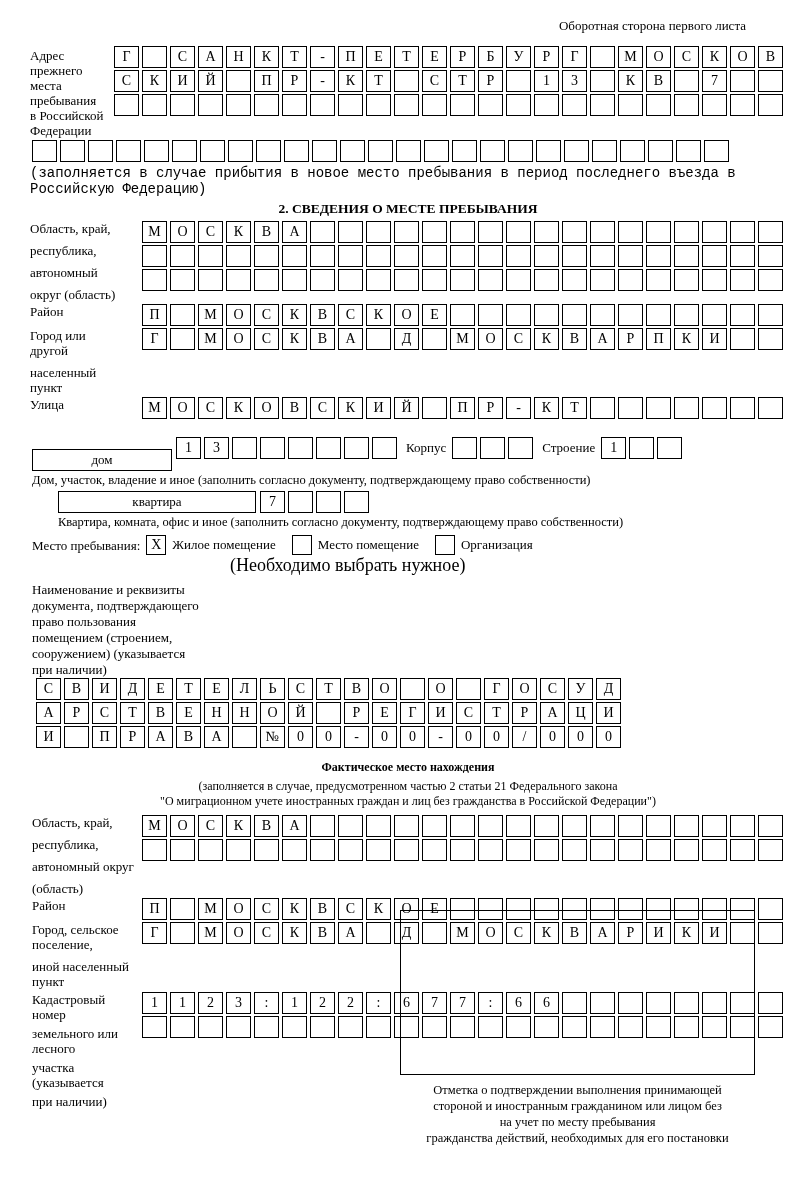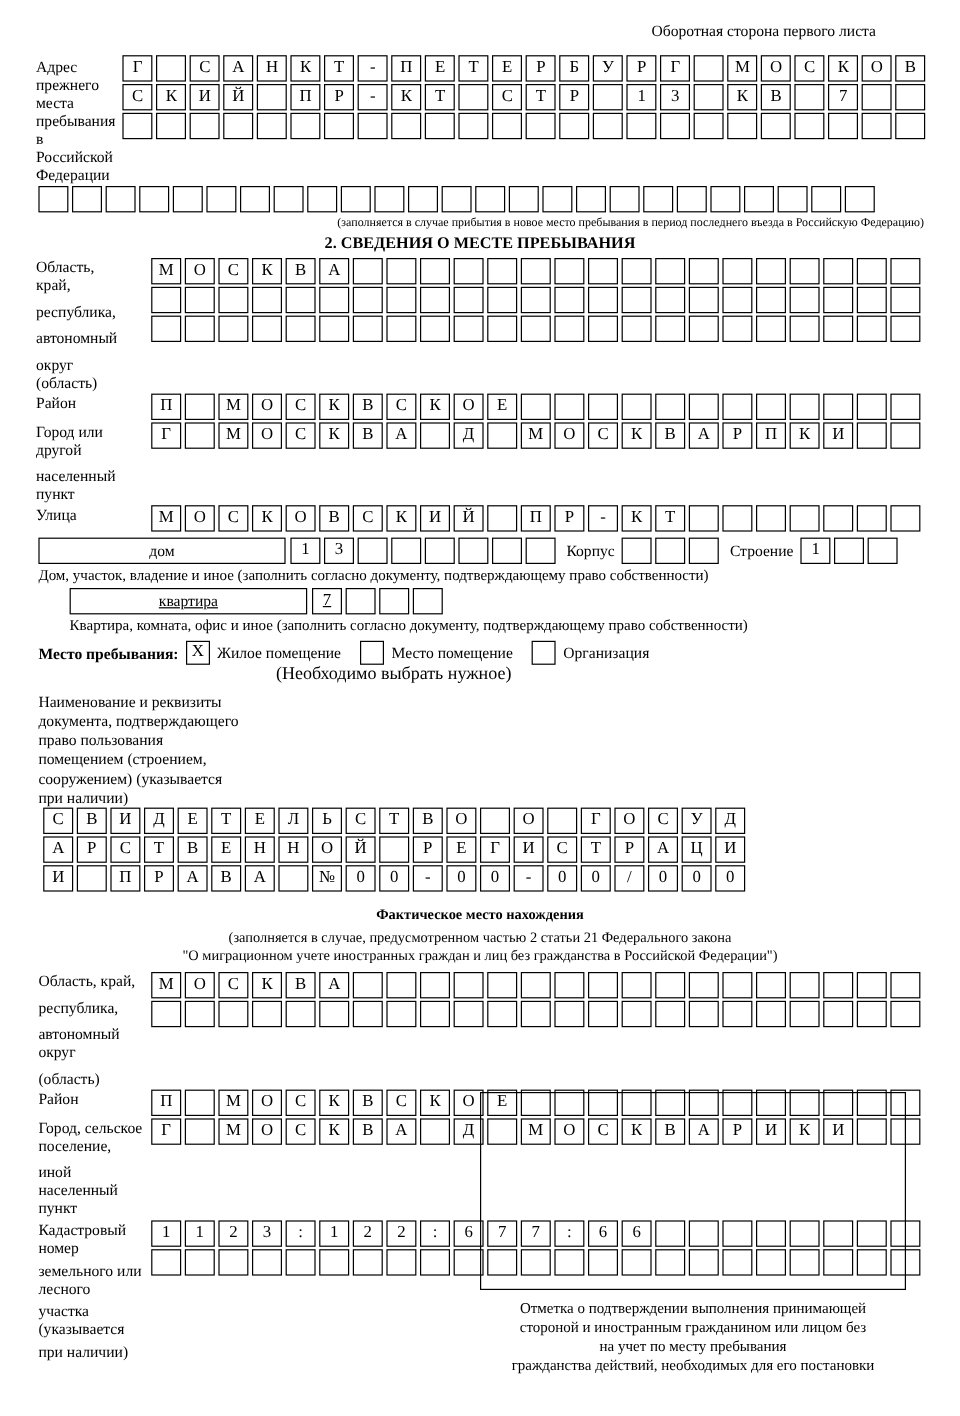--- a/index.html
+++ b/index.html
@@ -12,21 +12,21 @@
     height: 1180px;
     font-family: "Liberation Serif", serif;
     color: #000;
     position: relative;
   }
   .page {
     position: relative;
     width: 800px;
     height: 1180px;
     box-sizing: border-box;
-    padding: 18px 30px 10px 30px;
+    padding: 18px 14px 10px 30px;
   }
   .hdr-right {
     text-align: right;
     font-size: 13px;
     margin-bottom: 12px;
     padding-right: 40px;
   }
   .row {
     display: flex;
     align-items: flex-start;
@@ -44,22 +44,23 @@
     border: 1px solid #000;
     box-sizing: border-box;
     margin-right: 3px;
     font-size: 14px;
     line-height: 20px;
     text-align: center;
     font-family: "Liberation Serif", serif;
     overflow: hidden;
   }
   .note {
-    font-size: 10px;
-    text-align: right;
+    font-size: 14px;
+    text-align: left;
+    font-family: Liberation Mono, monospace;
   }
   .section-title {
     text-align: center;
     font-weight: bold;
     font-size: 13.5px;
     margin: 4px 0 4px 0;
   }
   .sub-title {
     text-align: center;
     font-weight: bold;
@@ -414,21 +415,21 @@
       <div class="cell"></div>
       <div class="cell"></div>
       <div class="cell"></div>
       <div class="cell"></div>
       <div class="cell"></div>
       <div class="cell"></div>
     </div>
   </div>
 
   <div class="boxline" style="margin-top:5px;">
-    <div class="widebox" style="width:206px;margin-left:2px;">дом</div>
+    <div class="widebox" style="width:140px;margin-left:2px;margin-top:25px;">дом</div>
     <div class="cells" style="margin-left:4px;">
       <div class="cell">1</div>
       <div class="cell">3</div>
       <div class="cell"></div>
       <div class="cell"></div>
       <div class="cell"></div>
       <div class="cell"></div>
       <div class="cell"></div>
       <div class="cell"></div>
     </div>
@@ -440,41 +441,41 @@
     </div>
     <div class="inline-lbl">Строение</div>
     <div class="cells">
       <div class="cell">1</div>
       <div class="cell"></div>
       <div class="cell"></div>
     </div>
   </div>
   <div class="caption" style="margin-left:2px;">Дом, участок, владение и иное (заполнить согласно документу, подтверждающему право собственности)</div>
 
-  <div class="boxline" style="margin-top:3px;text-decoration:underline;">
+  <div class="boxline" style="margin-top:3px;">
     <div class="widebox" style="width:198px;margin-left:28px;">квартира</div>
     <div class="cells" style="margin-left:4px;">
       <div class="cell">7</div>
       <div class="cell"></div>
       <div class="cell"></div>
       <div class="cell"></div>
     </div>
   </div>
   <div class="caption" style="margin-left:28px;">Квартира, комната, офис и иное (заполнить согласно документу, подтверждающему право собственности)</div>
 
   <div class="boxline" style="margin-top:5px;">
-    <div class="lbl" style="margin-left:2px;font-weight:bold;">Место пребывания:</div>
+    <div class="lbl" style="margin-left:2px;">Место пребывания:</div>
     <div class="chk" style="margin-left:6px;">X</div>
     <div class="inline-lbl">Жилое помещение</div>
     <div class="chk" style="margin-left:10px;"></div>
     <div class="inline-lbl">Место помещение</div>
     <div class="chk" style="margin-left:10px;"></div>
     <div class="inline-lbl">Организация</div>
   </div>
-  <div style="font-size:15px;margin-left:200px;">(Необходимо выбрать нужное)</div>
+  <div style="font-size:18px;margin-left:200px;">(Необходимо выбрать нужное)</div>
 
   <div class="row" style="margin-top:6px;flex-direction:column;">
     <div class="lbl-block" style="width:205px;margin-left:2px;">
       <div>Наименование и реквизиты</div>
       <div>документа, подтверждающего</div>
       <div>право пользования</div>
       <div>помещением (строением,</div>
       <div>сооружением) (указывается</div>
       <div>при наличии)</div>
     </div>

